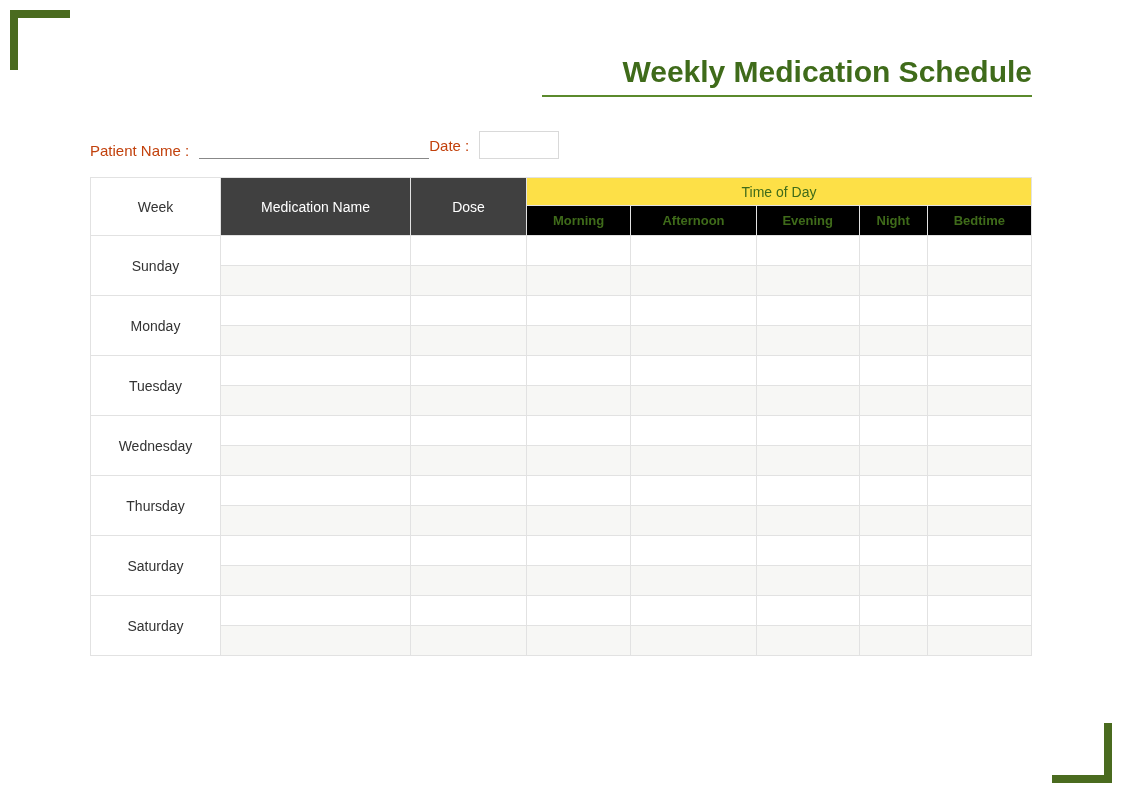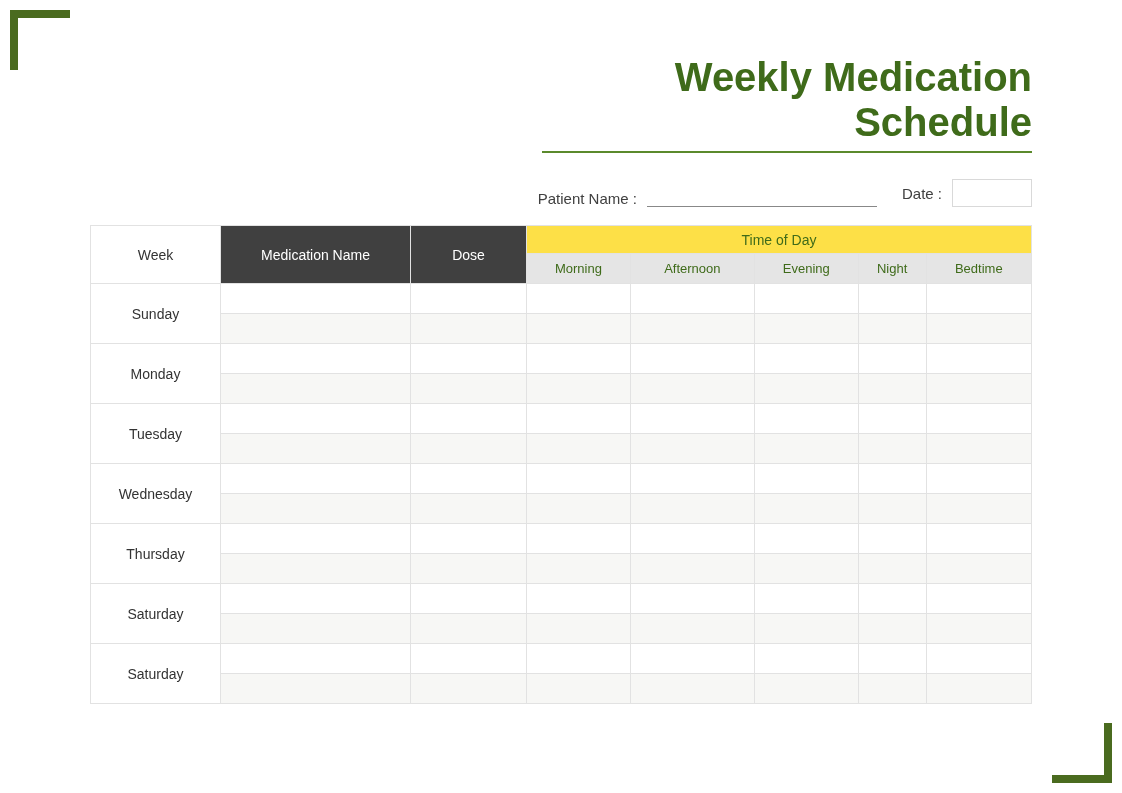--- a/index.html
+++ b/index.html
@@ -23,52 +23,51 @@
     bottom: 10px; right: 10px;
     width: 60px; height: 60px;
     border-bottom: 8px solid #4a6b1f;
     border-right: 8px solid #4a6b1f;
   }
   .page {
     padding: 55px 90px 60px 90px;
   }
   .title {
     text-align: right;
-    font-size: 40px;
+    font-size: 30px;
     font-weight: bold;
     color: #3f6b1a;
     padding-bottom: 6px;
-    margin-bottom: 26px;
+    margin-bottom: 34px;
     width: 490px;
     margin-left: auto;
     border-bottom: 2px solid #5b8a2c;
   }
   .meta-row {
     display: flex;
-    justify-content: flex-end;
+    justify-content: flex-start;
     align-items: flex-end;
     margin-bottom: 18px;
     font-size: 15px;
-    color: #404040;
+    color: #c2410c;
   }
   .patient {
     display: flex;
     align-items: flex-end;
     gap: 10px;
   }
   .patient-line {
     border-bottom: 1px solid #888;
     width: 230px;
     height: 20px;
   }
   .date-group {
     display: flex;
     align-items: center;
     gap: 10px;
-    margin-left: 25px;
   }
   .date-box {
     width: 80px;
     height: 28px;
     border: 1px solid #d9d9d9;
     background: #fff;
   }
   table.schedule {
     width: 100%;
     border-collapse: collapse;
@@ -85,23 +84,23 @@
     font-weight: normal;
     height: 58px;
   }
   .hdr-tod {
     background: #fde047;
     color: #3f6b1a;
     font-weight: normal;
     height: 28px;
   }
   .hdr-sub {
-    background: #e5e5e5;
+    background: #000000;
     color: #3f6b1a;
-    font-weight: normal;
+    font-weight: bold;
     height: 30px;
     font-size: 13px;
   }
   .day-cell {
     background: #fff;
     color: #333;
     font-size: 14px;
     width: 130px;
   }
   .med-col { width: 190px; }

